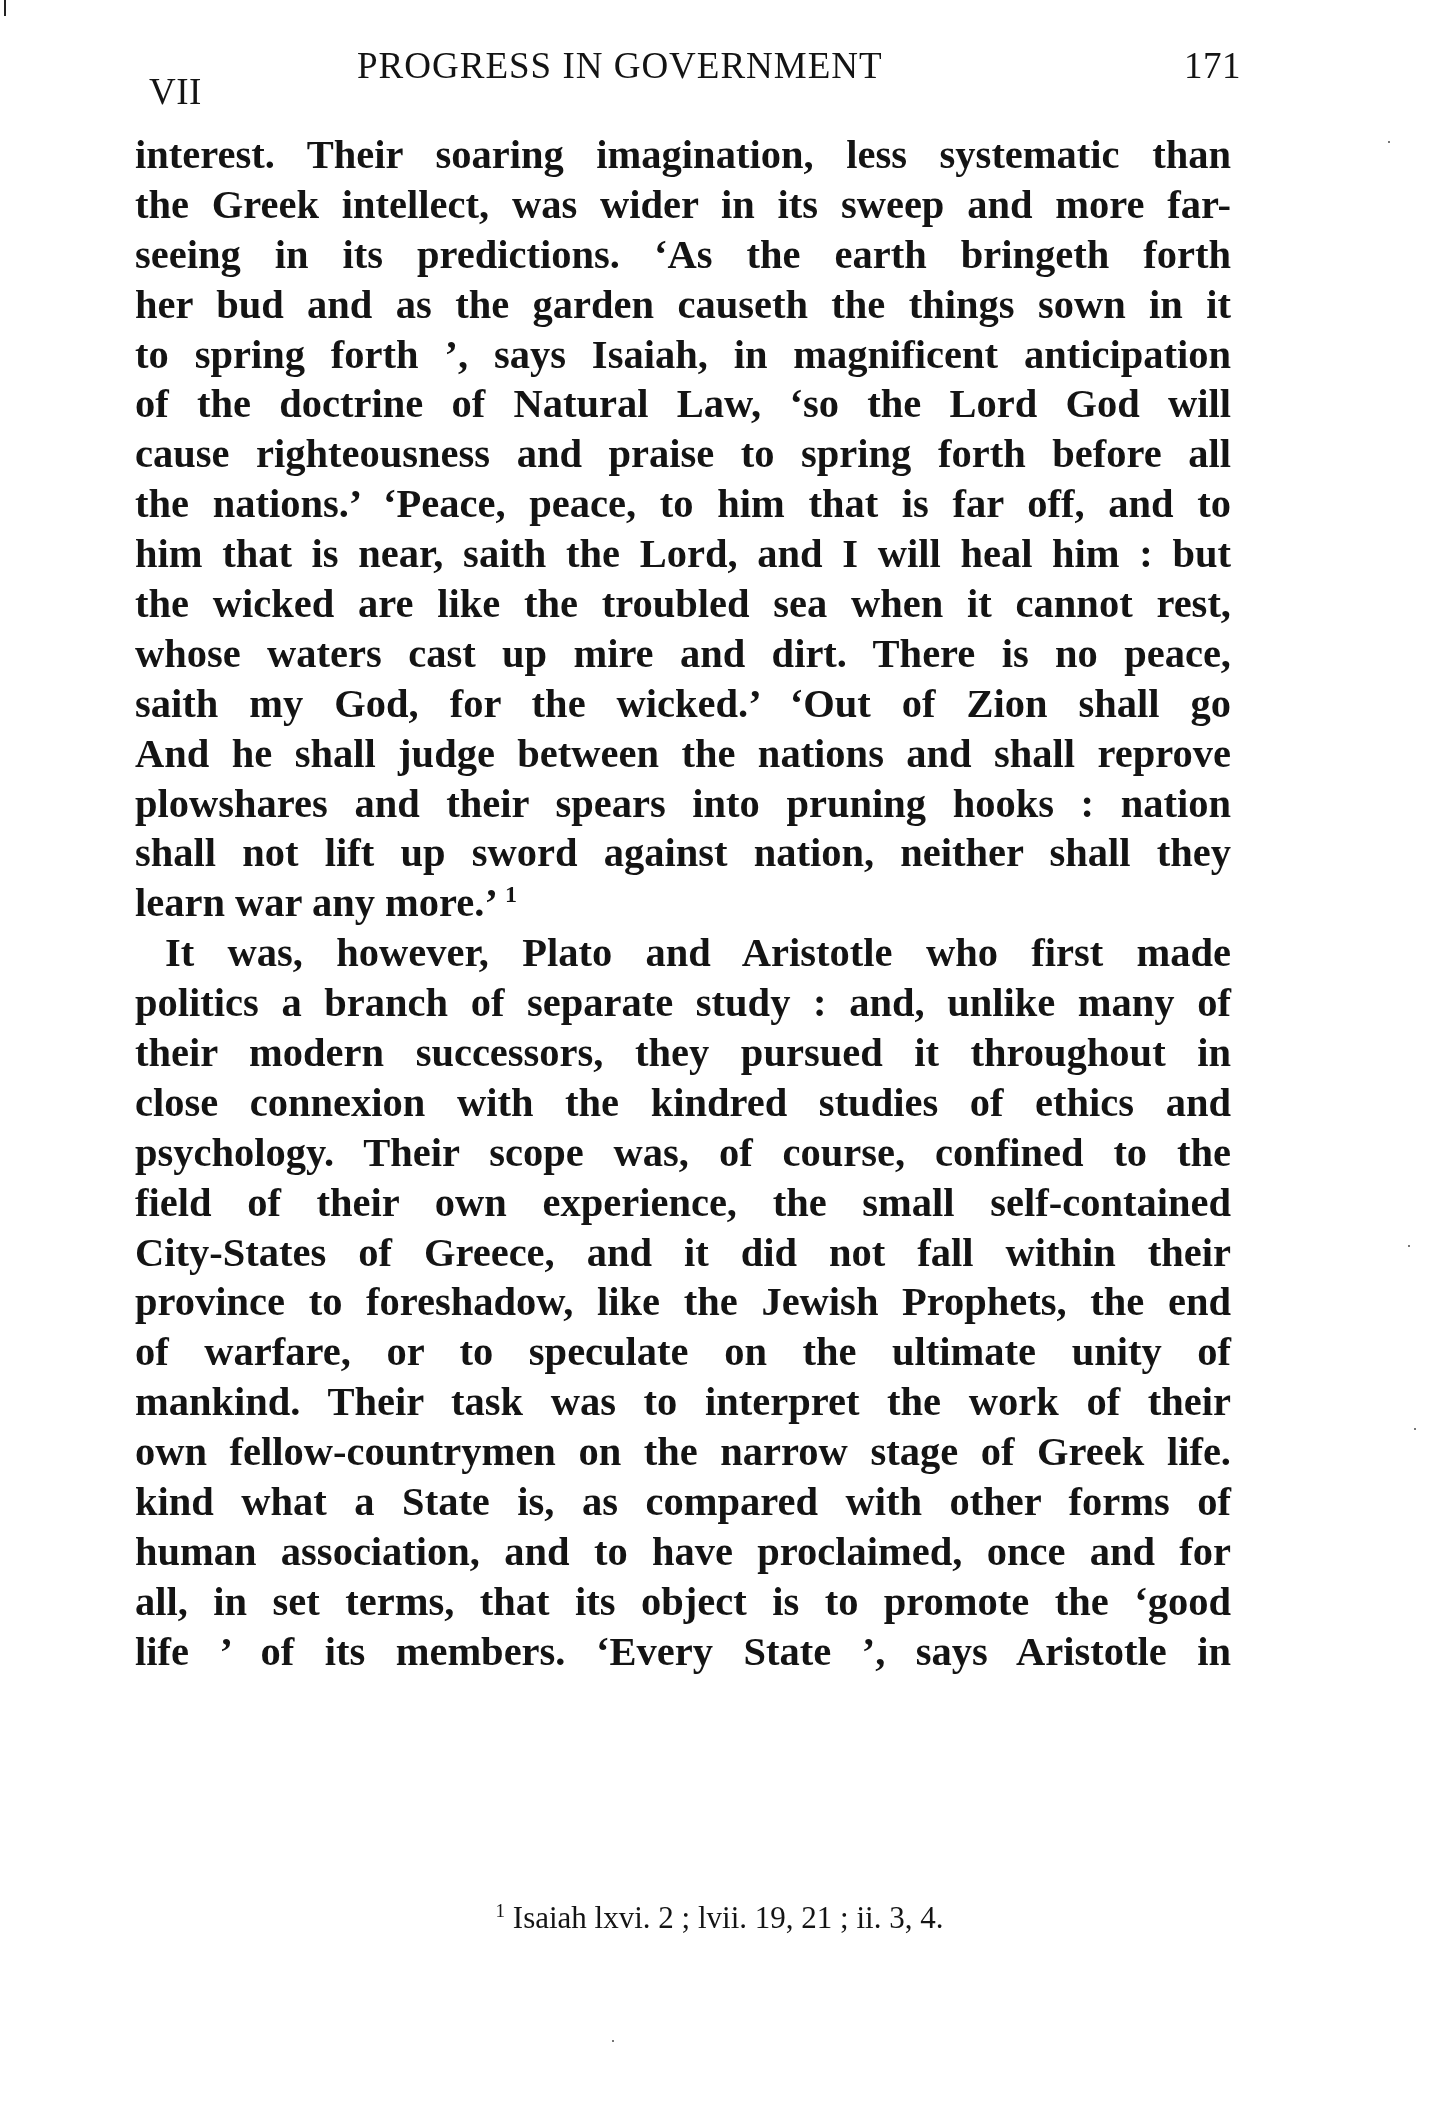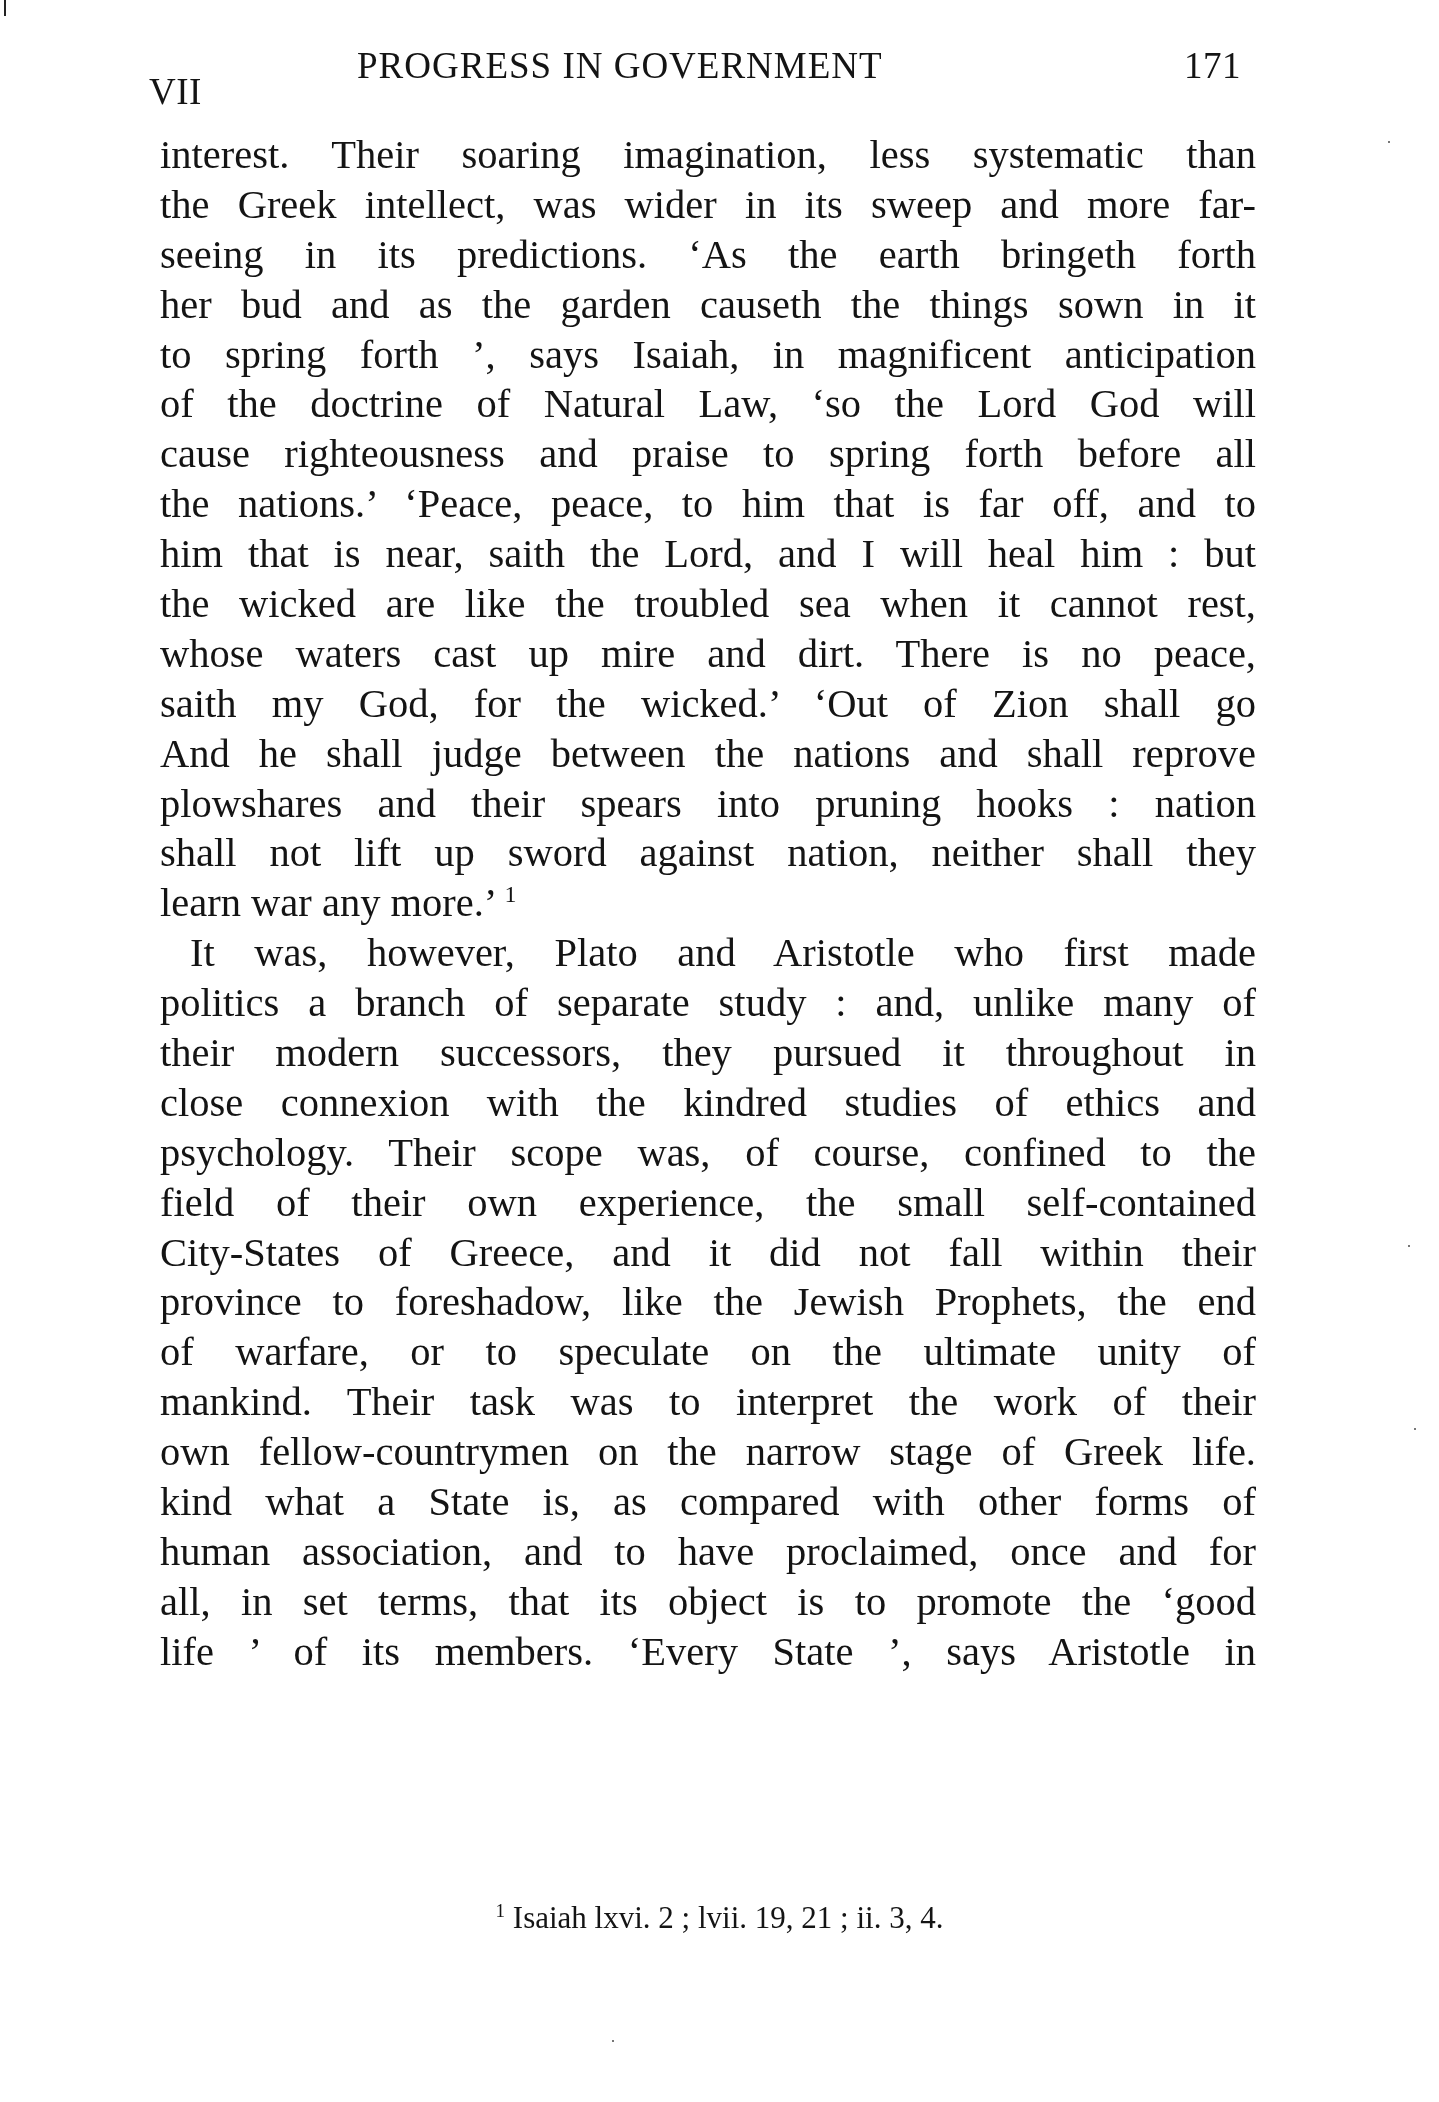--- a/index.html
+++ b/index.html
@@ -45,24 +45,25 @@
       top: 0;
       letter-spacing: 1px;
     }
     .running-head .folio {
       position: absolute;
       right: 0;
       top: 0;
     }
     .body-text {
       position: absolute;
-      left: 160px;
+      left: 135px;
       top: 130px;
       width: 1096px;
       font-size: 40.5px;
+      font-weight: bold;
     }
     .line {
       display: block;
       height: 49.9px;
       line-height: 49.9px;
       white-space: nowrap;
       text-align: justify;
       text-align-last: justify;
       overflow: visible;
     }

